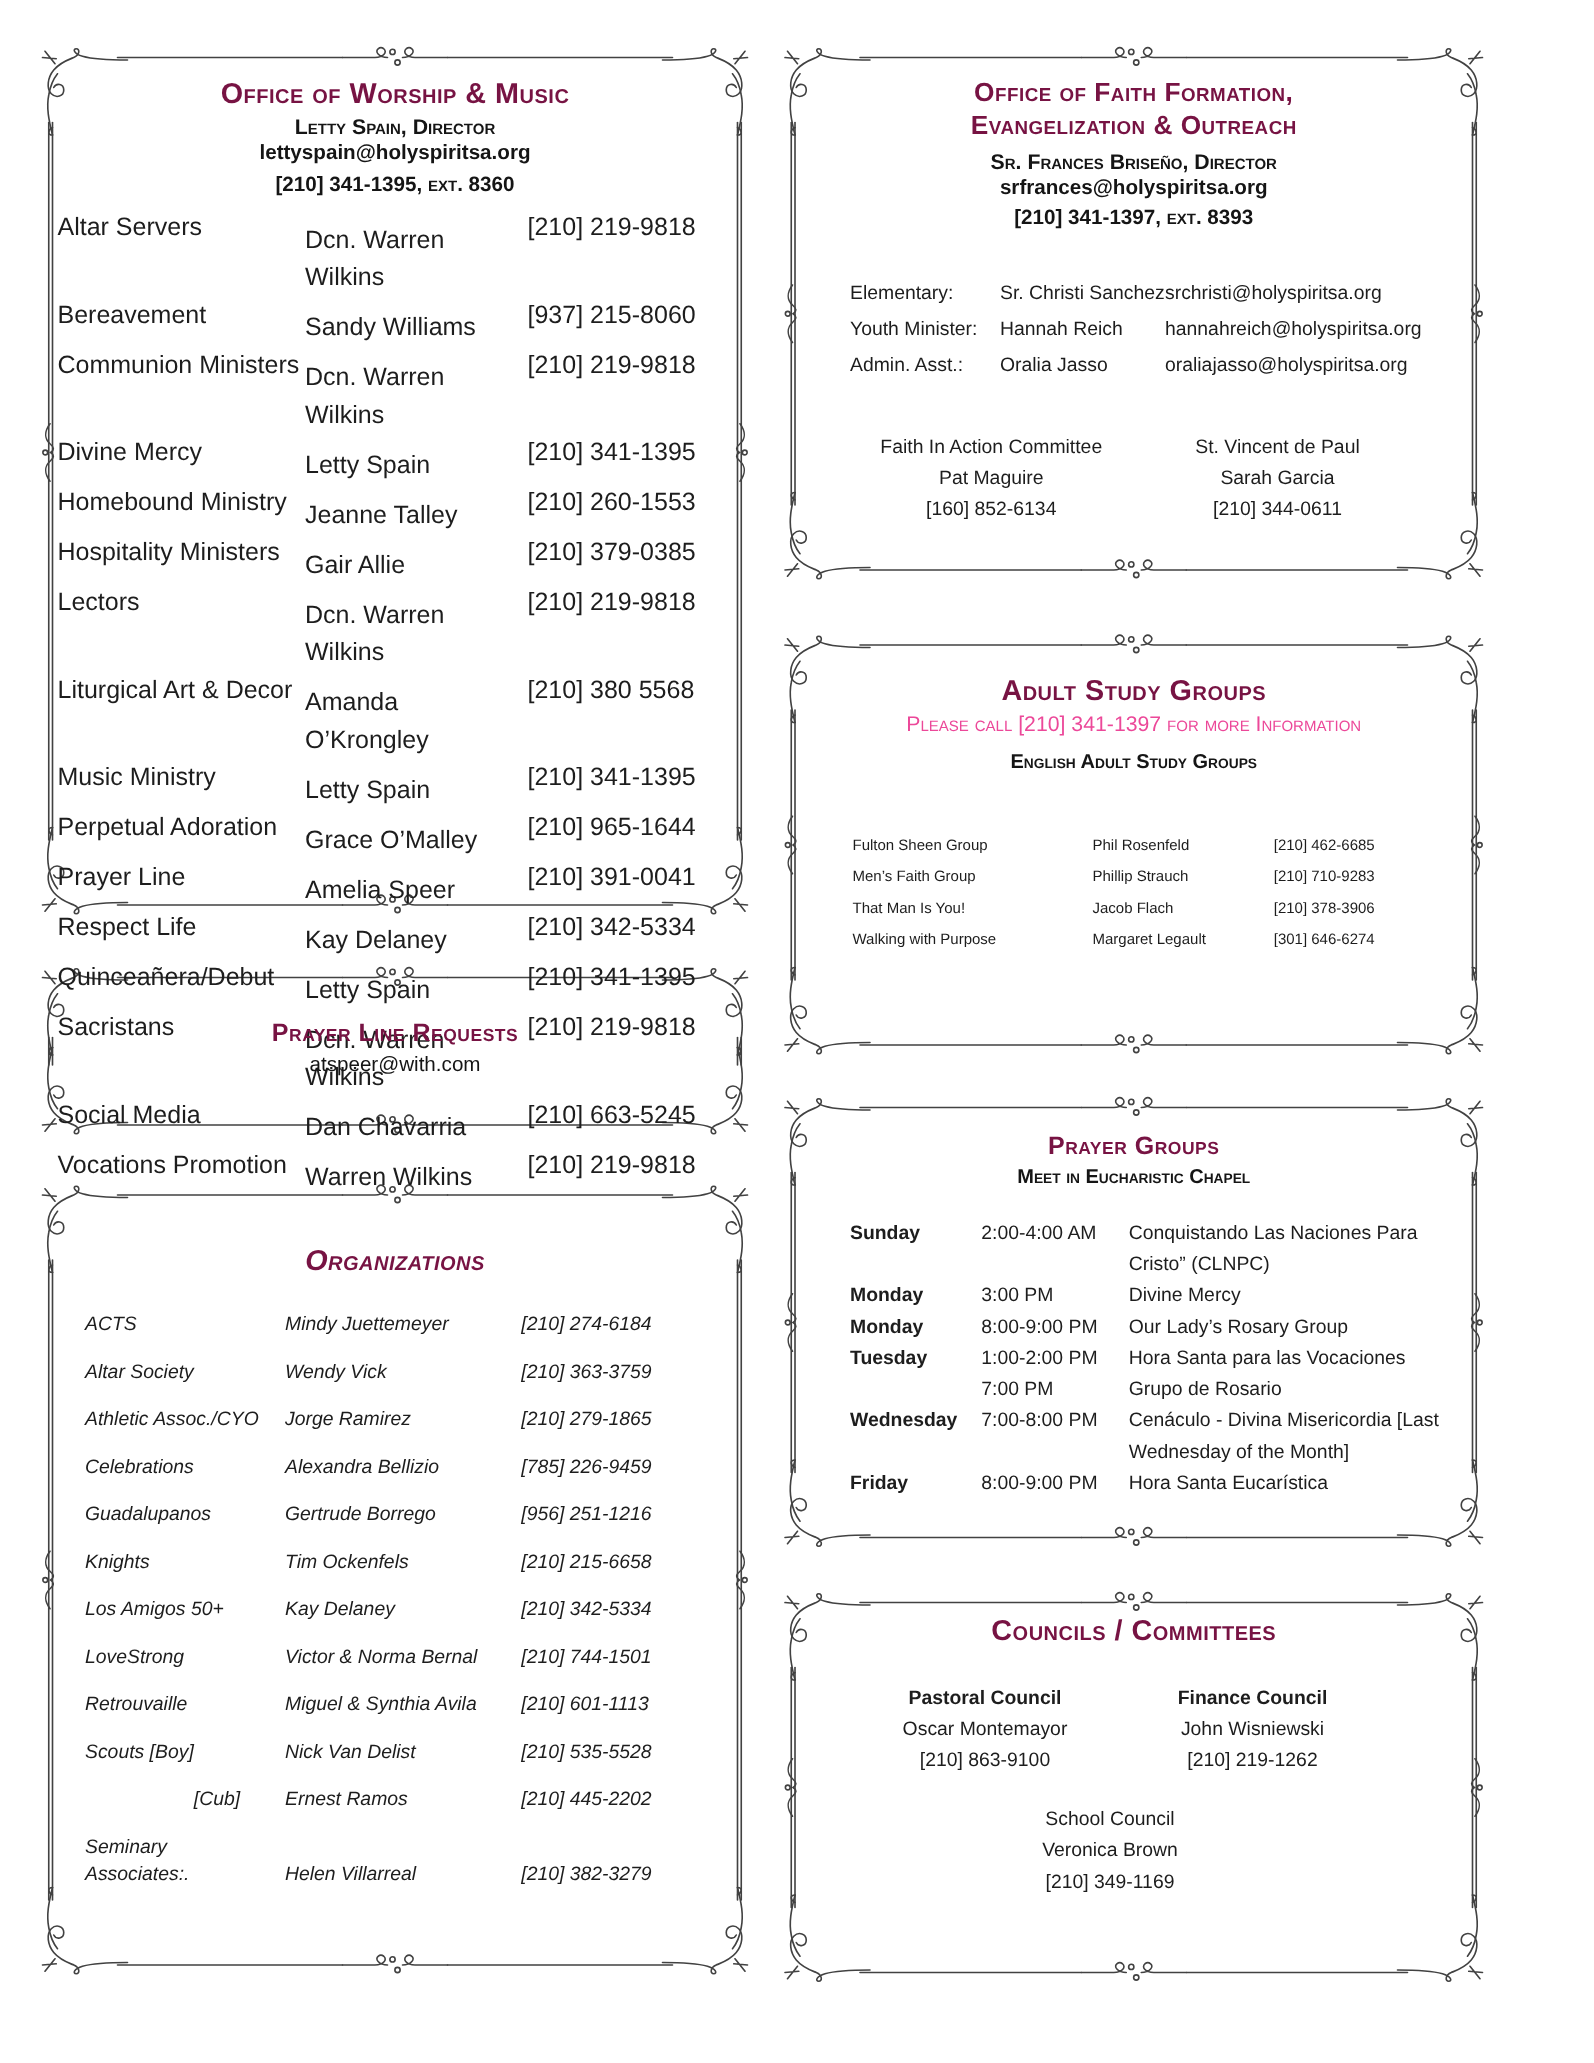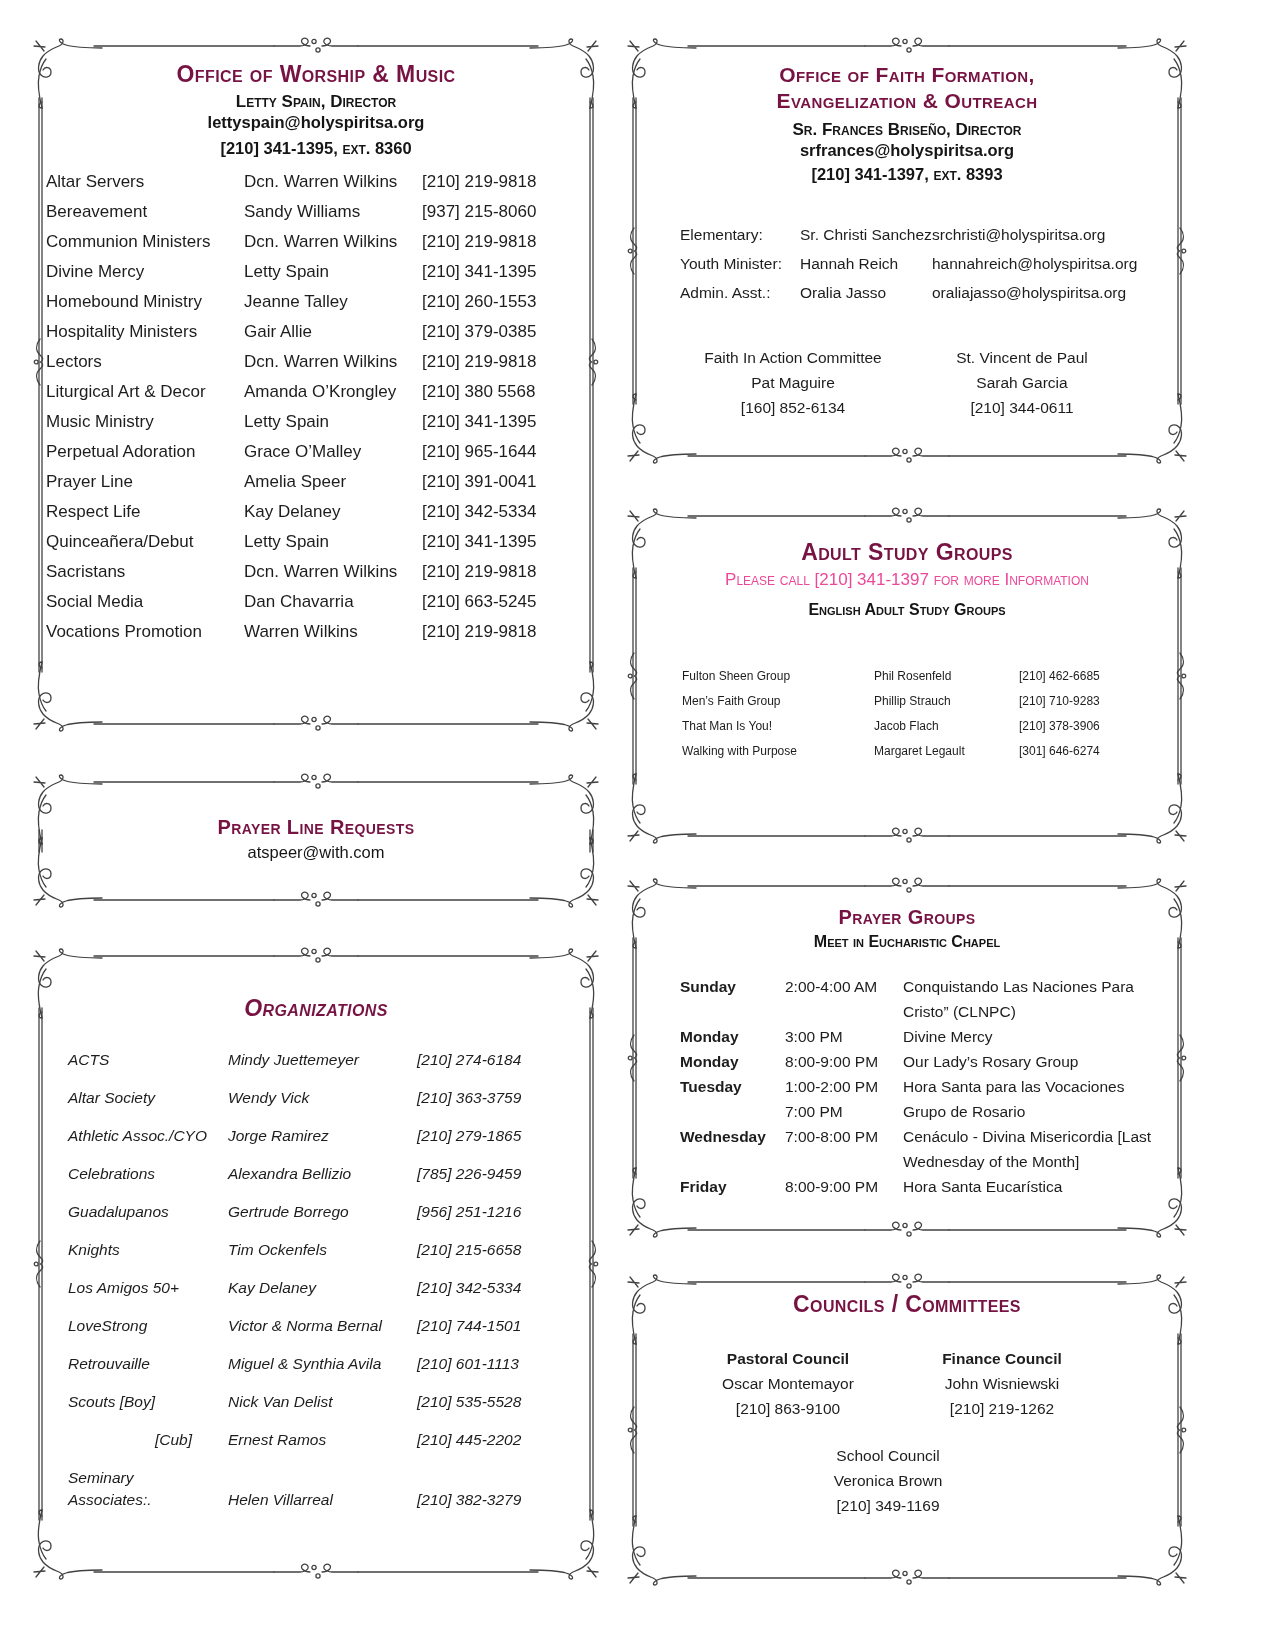--- a/index.html
+++ b/index.html
@@ -9,24 +9,24 @@
   .content{position:relative;z-index:1;}
   .hdr{color:#771343;font-weight:700;font-variant:small-caps;text-align:center;letter-spacing:.4px;}
   .hdr-lg{font-size:23px;line-height:28px;}
   .hdr-md{font-size:20px;line-height:26px;}
   .sc{font-variant:small-caps;}
   .ctr{text-align:center;}
   .b{font-weight:700;}
   .sub{font-size:17px;line-height:20px;font-weight:700;font-variant:small-caps;text-align:center;color:#151515;}
   .line16{font-size:16.5px;line-height:20px;text-align:center;color:#151515;}
   
-  .w-table{margin:9px 0 0 16px;font-size:17px;}
+  .w-table{margin:9px 0 0 16px;font-size:20px;}
   .w-table .trow{display:flex;line-height:30px;}
   .w-table .c1{width:198px;}
-  .w-table .c2{width:178px;}
+  .w-table .c2{width:178px;margin-top:10px;}
   .w-table .c3{flex:1;}
   
   .o-table{margin:19px 0 0 38px;font-size:15.5px;}
   .o-table .trow{display:flex;line-height:38px;}
   .o-table .c1{width:160px;}
   .o-table .c2{width:189px;}
   .o-table .c3{flex:1;}
   .o-table .trow.seminary{line-height:22px;align-items:flex-end;margin-top:8px;}
   .o-table .trow.seminary .c1{width:160px;max-width:120px;margin-right:40px;}
   .indent{padding-left:87px;box-sizing:border-box;}

